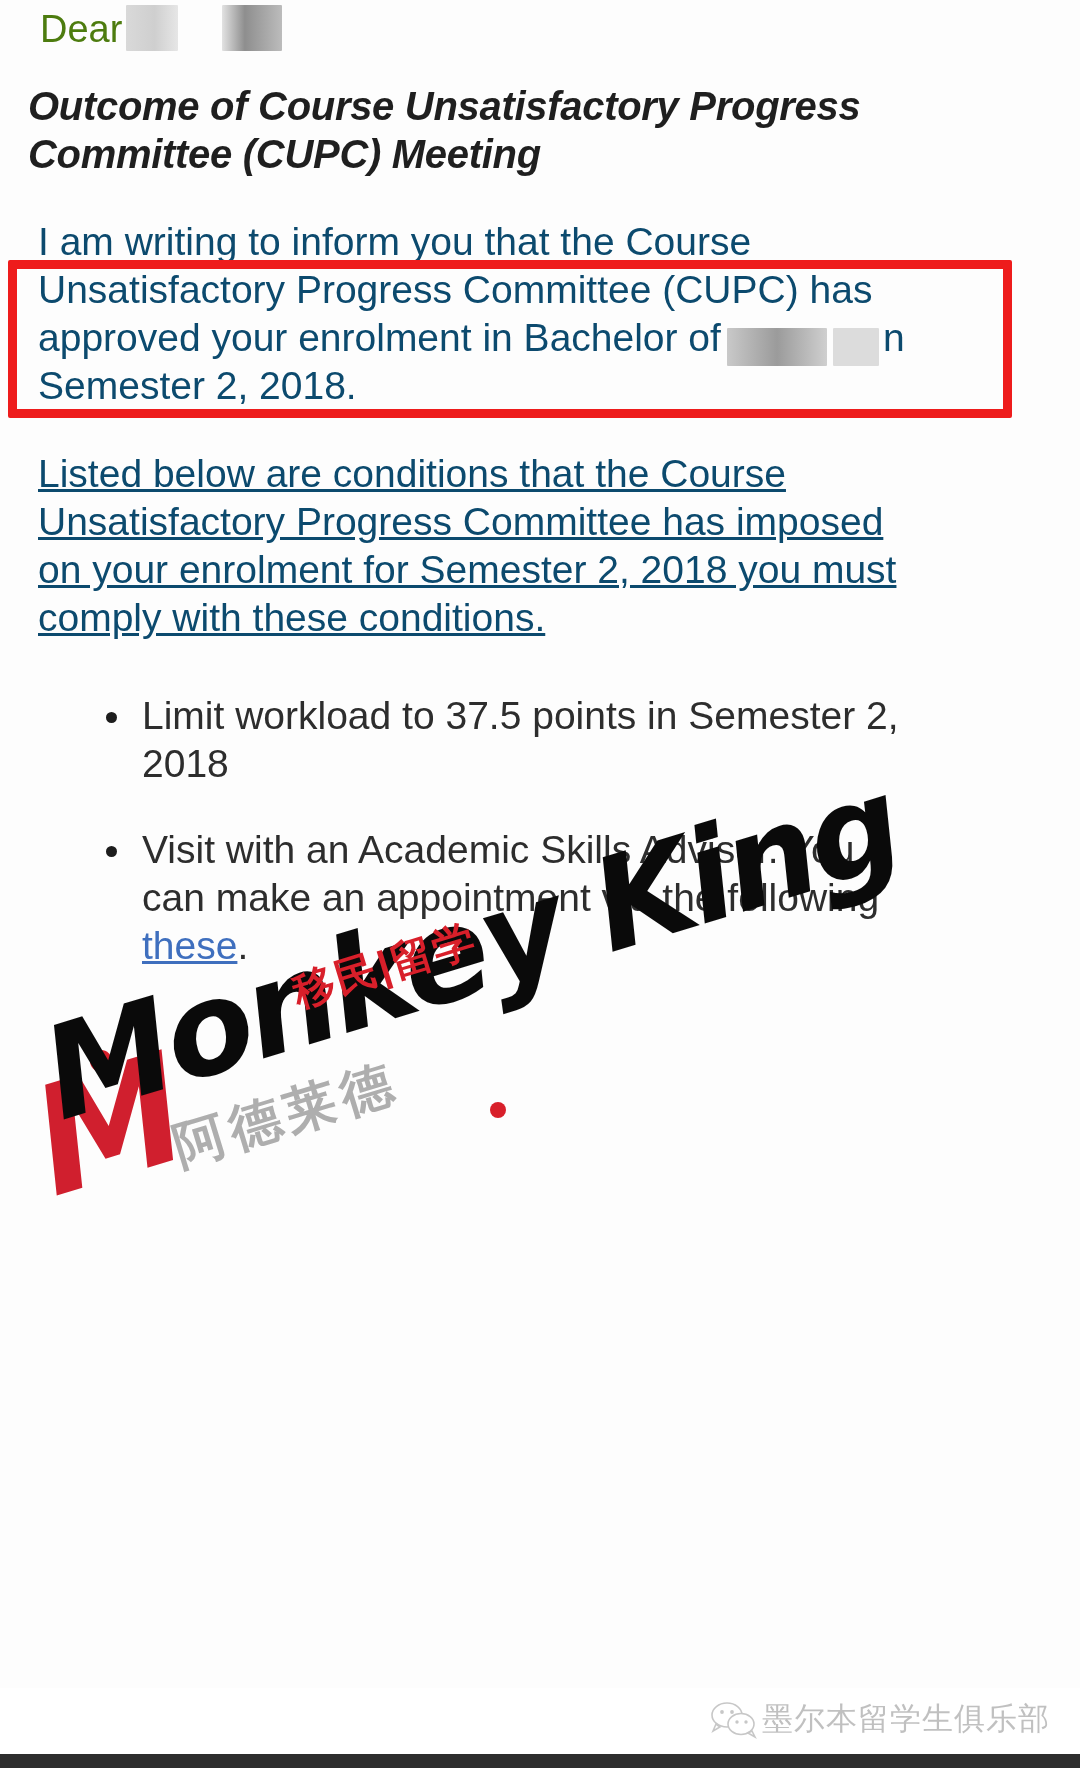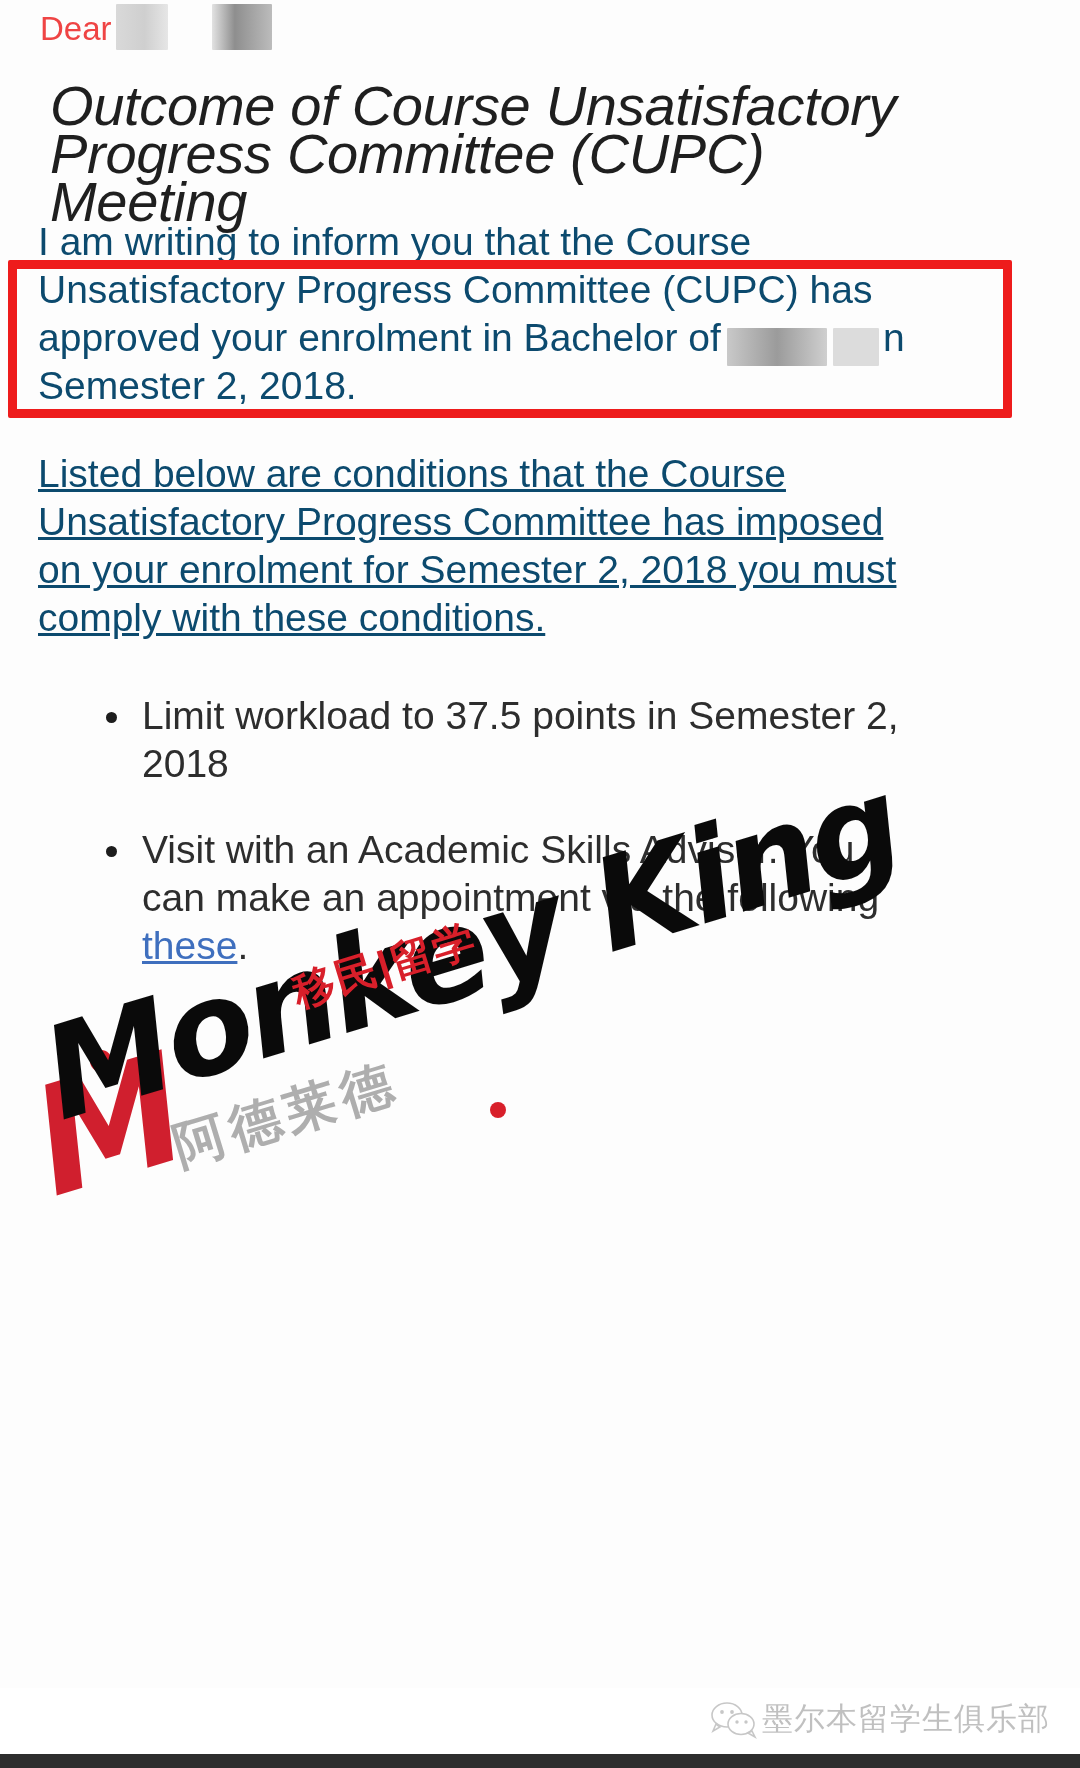--- a/index.html
+++ b/index.html
@@ -21,41 +21,41 @@
     width: 1080px;
     height: 1768px;
     background: #fdfdfd;
     overflow: hidden;
   }
 
   .salutation {
     position: absolute;
     left: 40px;
     top: 2px;
-    font-size: 33px;
+    font-size: 38px;
     line-height: 54px;
-    color: #ef4444;
+    color: #4d7c0f;
     white-space: nowrap;
   }
   .redact {
     display: inline-block;
     vertical-align: middle;
     border-radius: 1px;
   }
   .redact-a { width: 52px; height: 46px; background: linear-gradient(90deg,#d9d9d9 0%, #cfcfcf 55%, #e6e6e6 100%); margin-left: 4px; position: relative; top: -4px;}
   .redact-b { width: 60px; height: 46px; background: linear-gradient(90deg,#e2e2e2 0%, #8e8e8e 38%, #bcbcbc 100%); margin-left: 44px; position: relative; top: -4px;}
 
   .heading {
     position: absolute;
-    left: 50px;
+    left: 28px;
     top: 82px;
     width: 850px;
-    font-size: 56px;
+    font-size: 40px;
     line-height: 48px;
-    font-weight: normal;
+    font-weight: bold;
     font-style: italic;
     color: #1f1f1f;
     letter-spacing: -0.3px;
   }
 
   .para {
     position: absolute;
     left: 38px;
     width: 880px;
     font-size: 39px;

